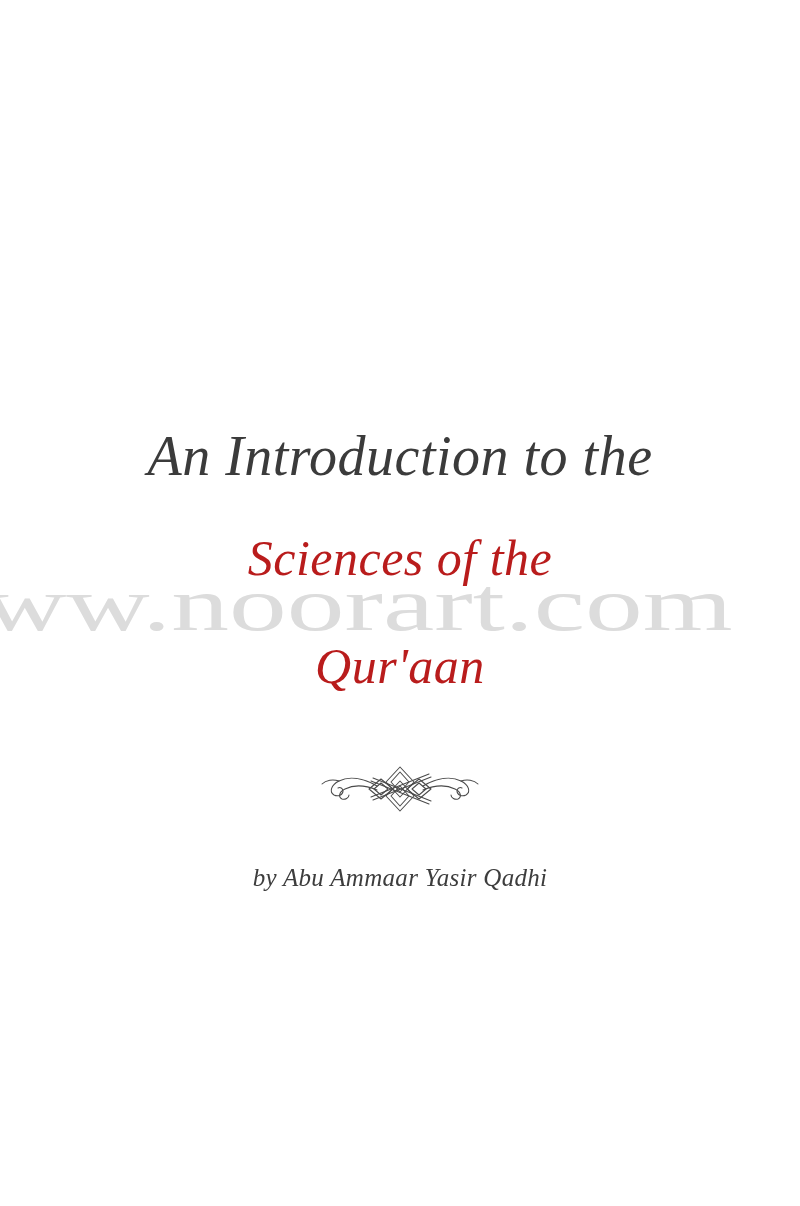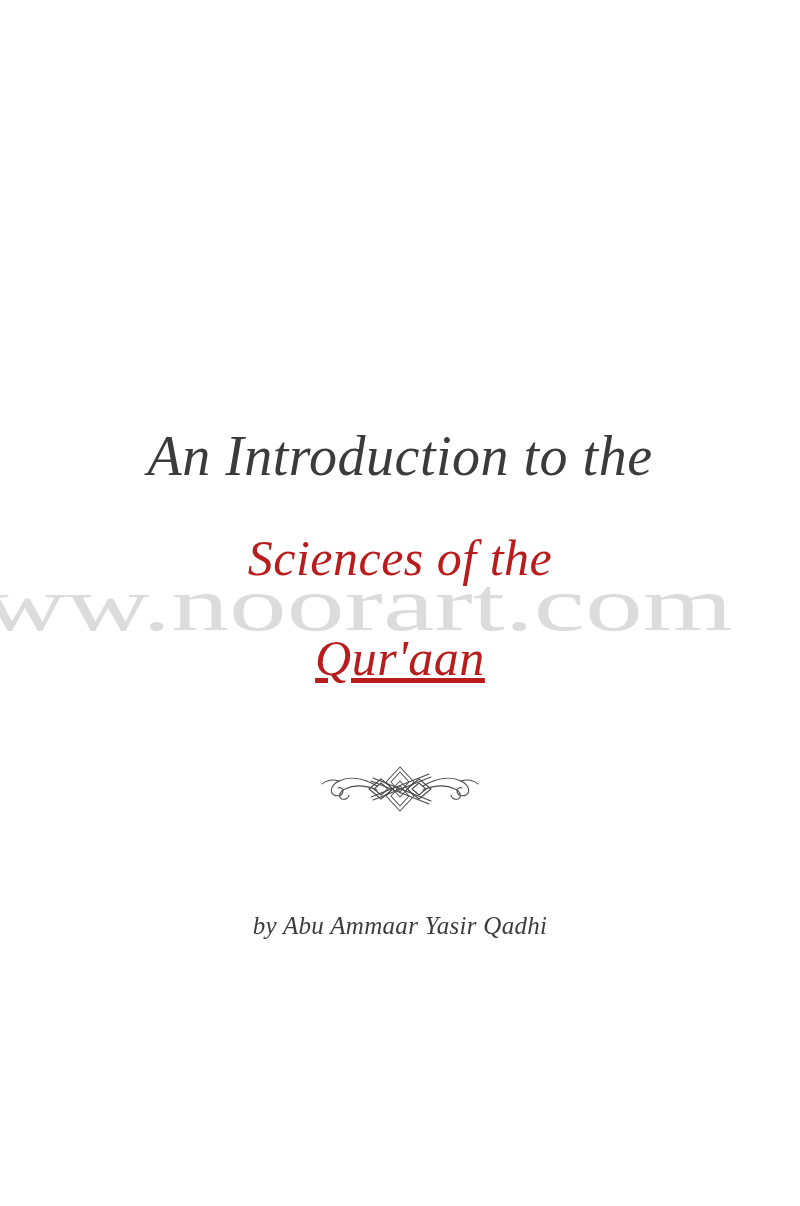--- a/index.html
+++ b/index.html
@@ -68,21 +68,21 @@
     font-family: "Liberation Serif", "DejaVu Serif", serif;
     font-style: italic;
     font-size: 50px;
     line-height: 96px;
     color: #b91c1c;
     letter-spacing: 0.5px;
     white-space: nowrap;
   }
 
   .title-line-2 { margin-top: 18px; }
-  .title-line-3 { margin-top: 4px; text-decoration: underline; }
+  .title-line-3 { margin-top: 12px; }
 
   
   .ornament-wrap {
     position: absolute;
     left: 0;
     top: 762px;
     width: 800px;
     text-align: center;
     z-index: 2;
   }
@@ -92,21 +92,20 @@
   }
 
   
   .byline-wrap {
     position: absolute;
     left: 0;
     top: 862px;
     width: 800px;
     text-align: center;
     z-index: 2;
-    margin-top: 48px;
   }
   .byline {
     font-family: "Liberation Serif", "DejaVu Serif", serif;
     font-style: italic;
     font-size: 25px;
     line-height: 32px;
     color: #3d3d3d;
     letter-spacing: 0.3px;
     white-space: nowrap;
   }

